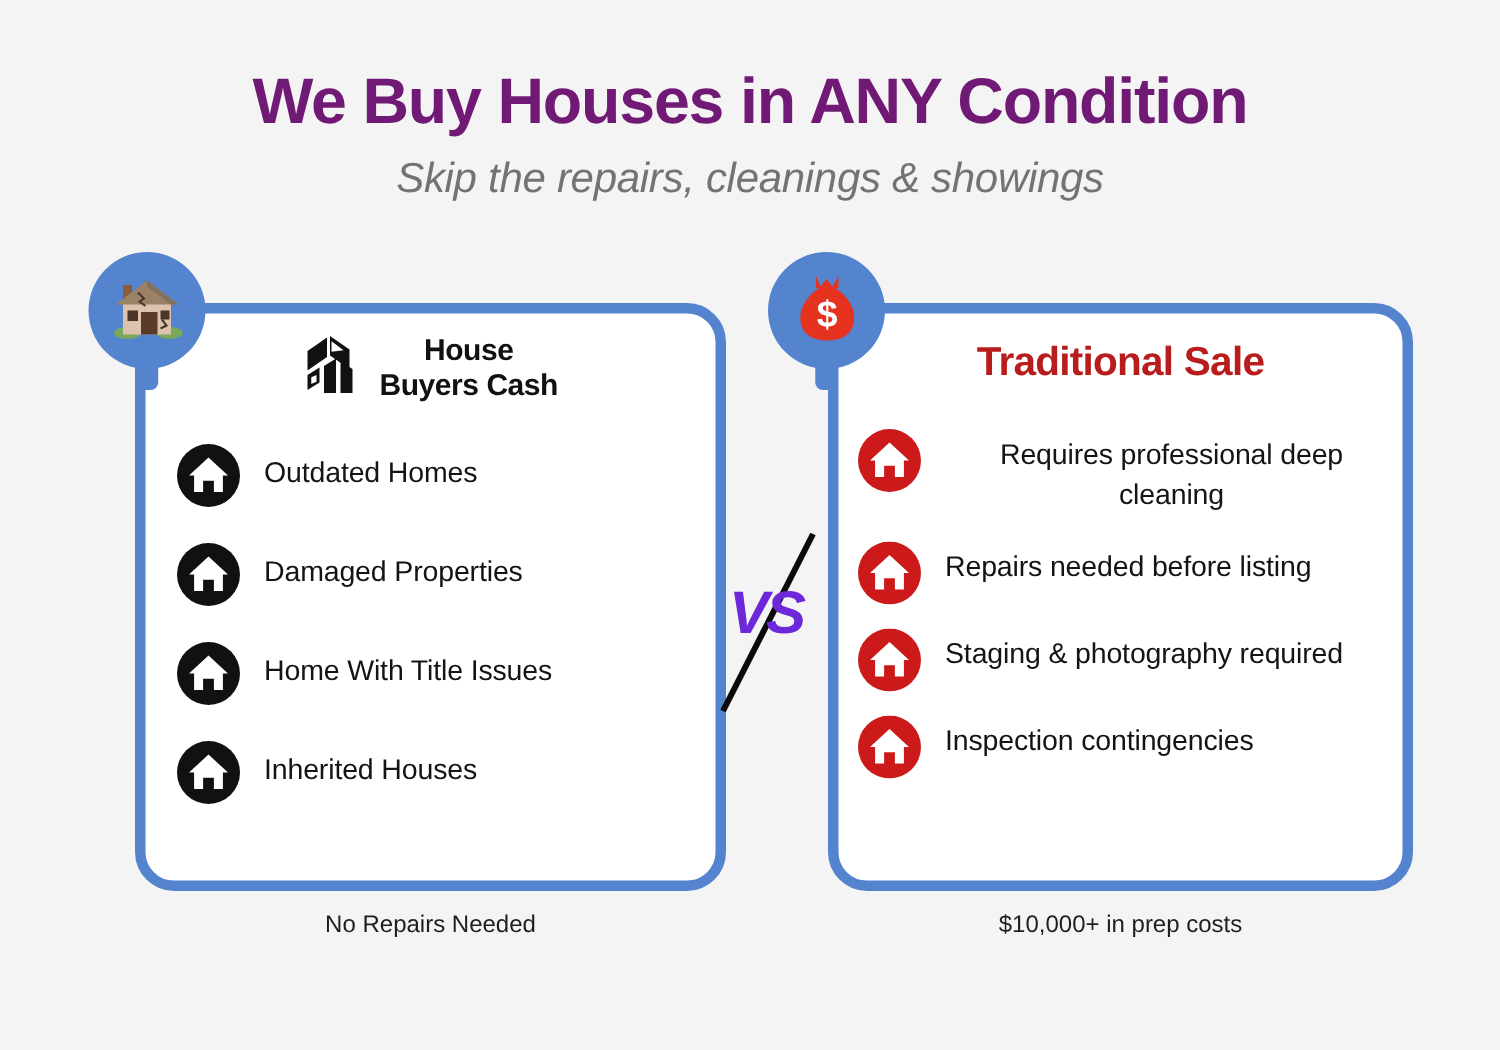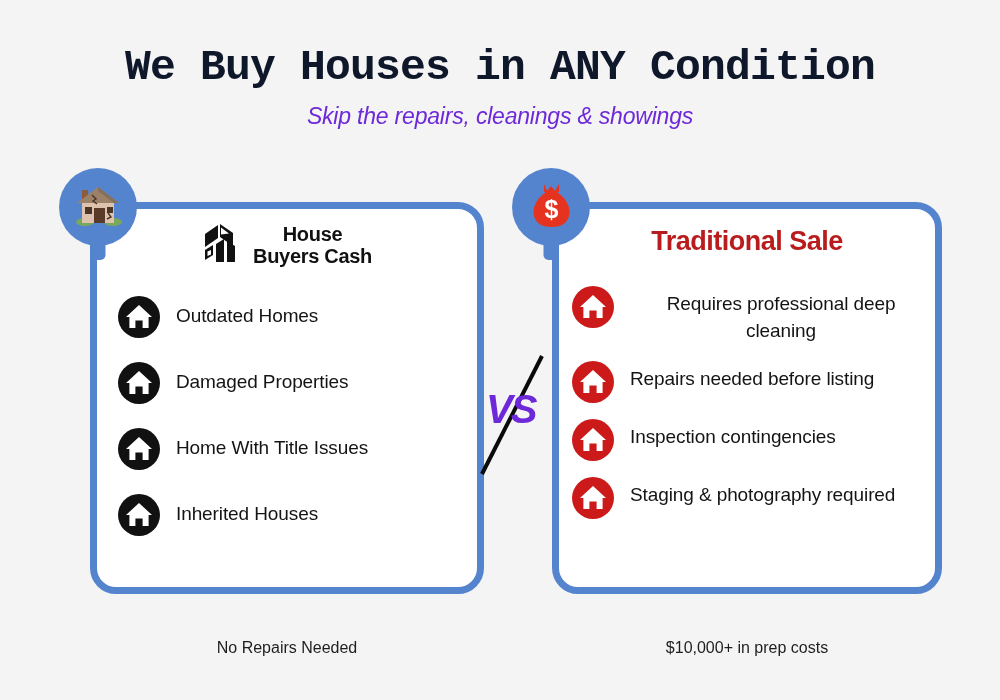--- a/index.html
+++ b/index.html
@@ -22,31 +22,31 @@
     left: 0;
     width: 1000px;
     text-align: center;
   }
   .main-title {
     margin: 0;
     padding-top: 44px;
     font-size: 43px;
     font-weight: 700;
     letter-spacing: -0.8px;
-    color: #0f172a;
+    color: #701a75;
     line-height: 1.12;
-    font-family: Liberation Mono, monospace;
+    font-family: Liberation Sans, sans-serif;
   }
   .subtitle {
     margin: 0;
     padding-top: 11px;
-    font-size: 23px;
+    font-size: 28px;
     font-style: italic;
     font-weight: 400;
-    color: #6d28d9;
+    color: #737373;
     letter-spacing: -0.2px;
     font-family: "Liberation Sans", sans-serif;
   }
 
   
   .card {
     position: absolute;
     background: #ffffff;
     border: 7px solid #5584ce;
     border-radius: 26px;
@@ -184,21 +184,21 @@
     font-weight: 700;
     font-style: italic;
     color: #6d28d9;
     letter-spacing: -2px;
     font-family: "Liberation Sans", sans-serif;
   }
 
   
   .foot {
     position: absolute;
-    top: 639px;
+    top: 608px;
     text-align: center;
     font-size: 16px;
     color: #1e1e1e;
     font-family: "Liberation Sans", sans-serif;
   }
   .foot-left  { left: 90px;  width: 394px; }
   .foot-right { left: 552px; width: 390px; }
 </style>
 </head>
 <body>
@@ -349,27 +349,27 @@
     <span class="item-label">Repairs needed before listing</span>
   </div>
   <div class="list-item">
     <span class="item-icon">
       <svg width="42" height="42" viewBox="0 0 42 42">
         <circle cx="21" cy="21" r="21" fill="#cc1a1a"></circle>
         <path d="M21 9 L34 21 L30.6 21 L30.6 32 L24.6 32 L24.6 24.5 L17.4 24.5 L17.4 32 L11.4 32 L11.4 21 L8 21 Z" fill="#ffffff"></path>
         <rect x="18.6" y="25.6" width="4.8" height="6.4" fill="#cc1a1a"></rect>
       </svg>
     </span>
+    <span class="item-label">Staging &amp; photography required</span>
+  </div>
+  <div class="list-item">
+    <span class="item-icon">
+      <svg width="42" height="42" viewBox="0 0 42 42">
+        <circle cx="21" cy="21" r="21" fill="#cc1a1a"></circle>
+        <path d="M21 9 L34 21 L30.6 21 L30.6 32 L24.6 32 L24.6 24.5 L17.4 24.5 L17.4 32 L11.4 32 L11.4 21 L8 21 Z" fill="#ffffff"></path>
+        <rect x="18.6" y="25.6" width="4.8" height="6.4" fill="#cc1a1a"></rect>
+      </svg>
+    </span>
     <span class="item-label">Inspection contingencies</span>
   </div>
-  <div class="list-item">
-    <span class="item-icon">
-      <svg width="42" height="42" viewBox="0 0 42 42">
-        <circle cx="21" cy="21" r="21" fill="#cc1a1a"></circle>
-        <path d="M21 9 L34 21 L30.6 21 L30.6 32 L24.6 32 L24.6 24.5 L17.4 24.5 L17.4 32 L11.4 32 L11.4 21 L8 21 Z" fill="#ffffff"></path>
-        <rect x="18.6" y="25.6" width="4.8" height="6.4" fill="#cc1a1a"></rect>
-      </svg>
-    </span>
-    <span class="item-label">Staging &amp; photography required</span>
-  </div>
 </div>
 
 <div class="foot foot-right">$10,000+ in prep costs</div>
 
 </body></html>

